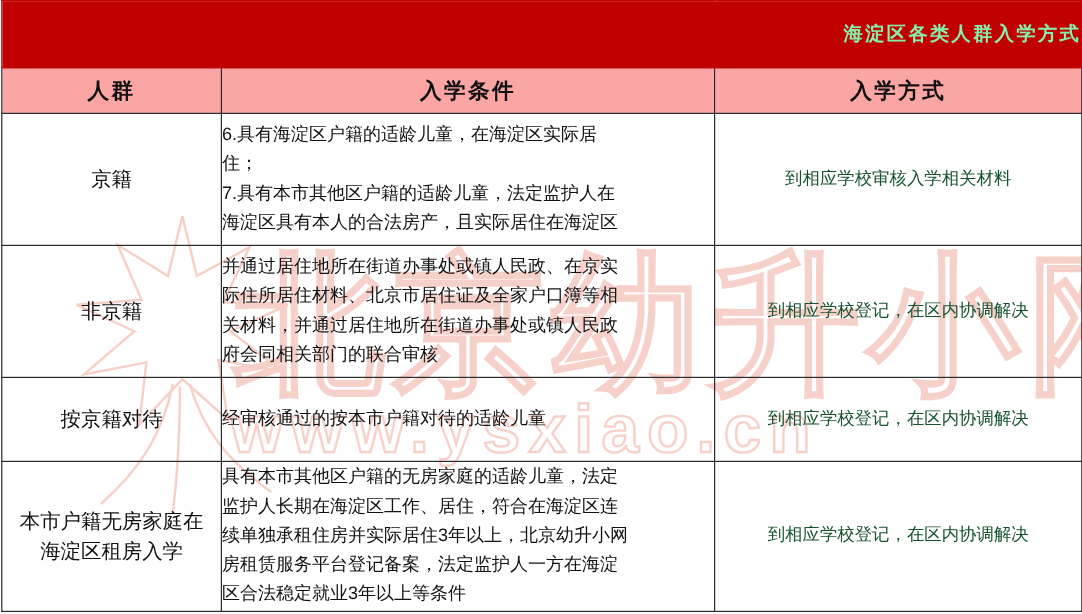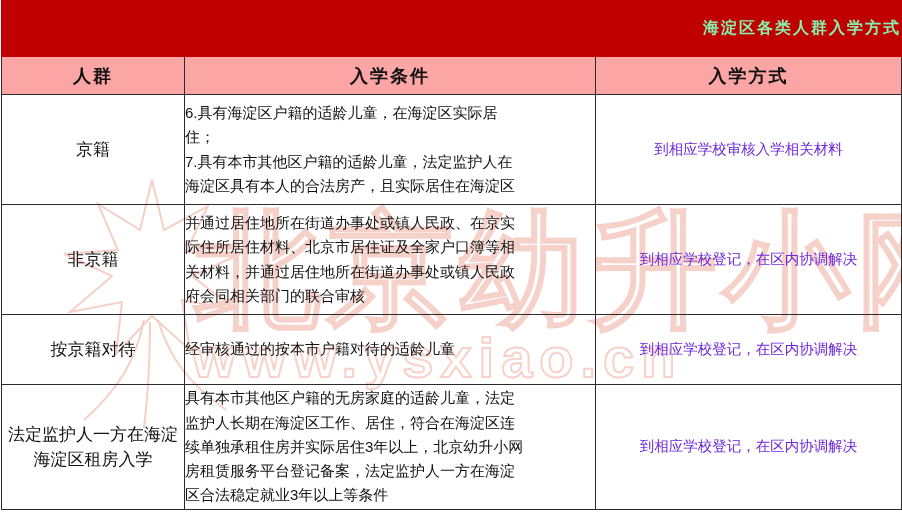--- a/index.html
+++ b/index.html
@@ -123,21 +123,21 @@
     font-size: 15px;
     line-height: 1.62;
     color: #111111;
     padding: 7px 7px 7px 9px;
     font-family: "Liberation Sans", "DejaVu Sans", sans-serif;
   }
   .way-cell {
     text-align: center;
     font-size: 14.5px;
     line-height: 1.5;
-    color: #6d28d9;
+    color: #14532d;
     padding: 4px 6px;
     font-family: "Liberation Sans", "DejaVu Sans", sans-serif;
   }
 
   .r1 { height: 110px; }
   .r2 { height: 110px; }
   .r3 { height: 70px; }
   .r4 { height: 125px; }
 
   .cond-cell p { margin: 0; }
@@ -200,21 +200,21 @@
         <tr class="r3">
           <td class="group-cell">按京籍对待</td>
           <td class="cond-cell">
             <p>经审核通过的按本市户籍对待的适龄儿童</p>
           </td>
           <td class="way-cell">到相应学校登记，在区内协调解决</td>
         </tr>
 
         <tr class="r4">
           <td class="group-cell">
-            <div>法定监护人一方在海淀</div>
+            <div>本市户籍无房家庭在</div>
             <div>海淀区租房入学</div>
           </td>
           <td class="cond-cell">
             <p>具有本市其他区户籍的无房家庭的适龄儿童，法定</p>
             <p>监护人长期在海淀区工作、居住，符合在海淀区连</p>
             <p>续单独承租住房并实际居住3年以上，北京幼升小网</p>
             <p>房租赁服务平台登记备案，法定监护人一方在海淀</p>
             <p>区合法稳定就业3年以上等条件</p>
           </td>
           <td class="way-cell">到相应学校登记，在区内协调解决</td>

